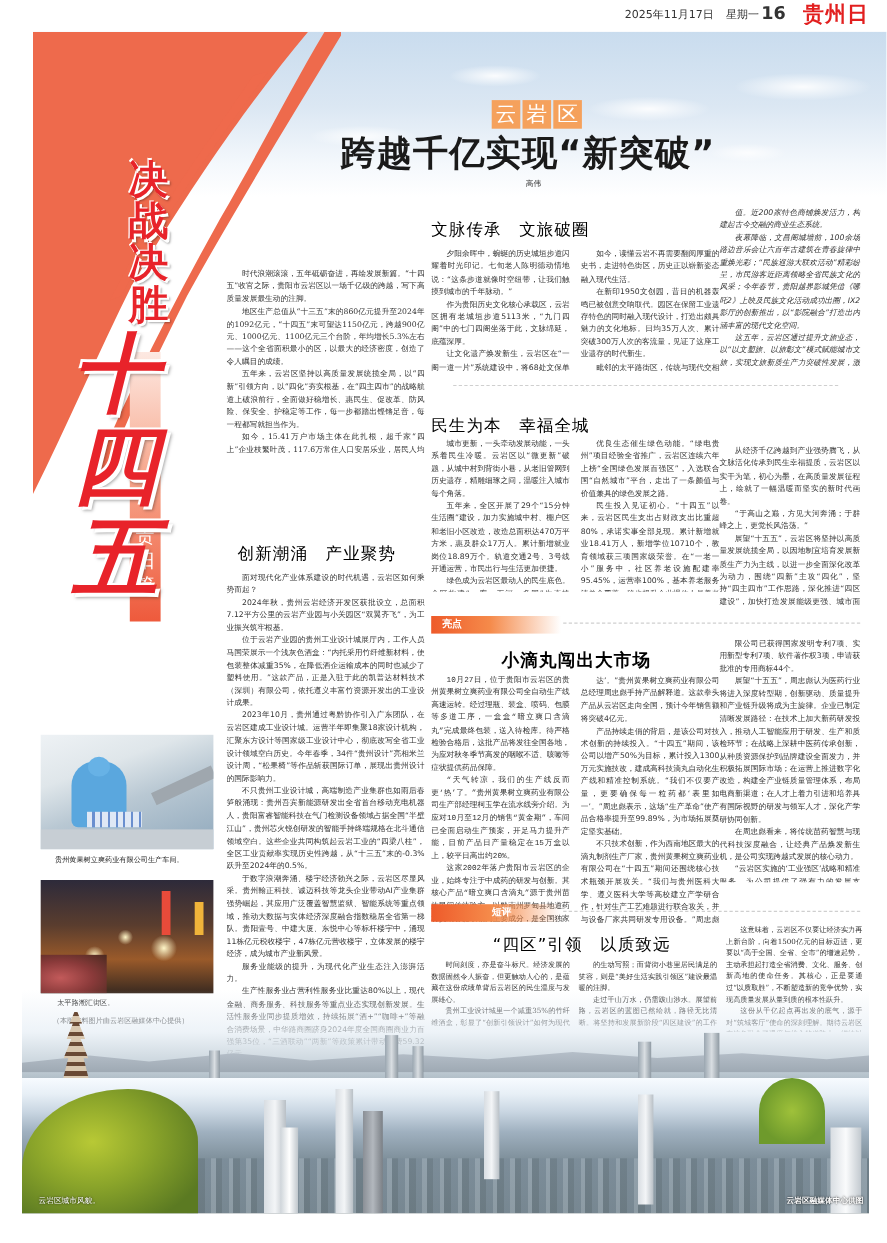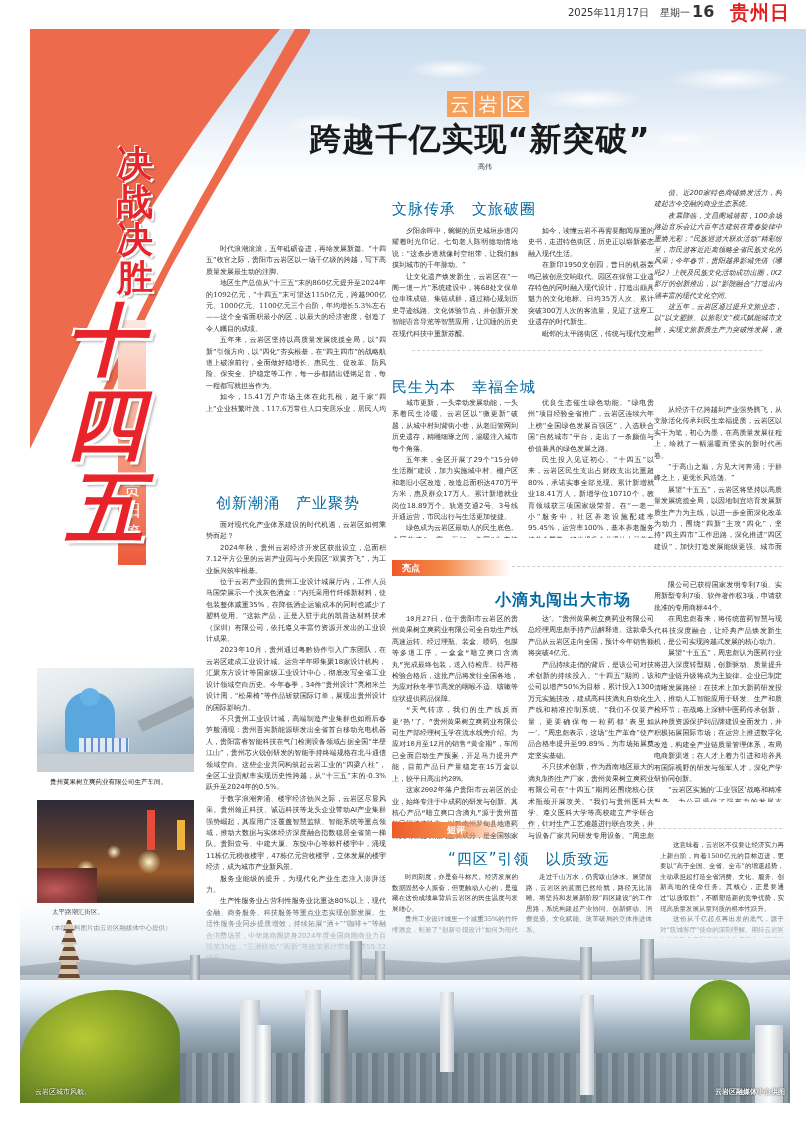--- a/index.html
+++ b/index.html
@@ -42,21 +42,21 @@
   .headline { position: absolute; left: 270px; top: 118px; width: 420px; text-align: center; font-size: 32px; font-weight: bold; color: #1a1a1a; letter-spacing: 1px; }
   .byline { position: absolute; left: 470px; top: 162px; width: 30px; text-align: center; font-size: 7px; color: #333; }
 
   
   .col { position: absolute; font-size: 7px; line-height: 11.4px; color: #333; text-align: justify; overflow: hidden; }
   .col p { text-indent: 2em; }
   .col.serif { font-family: "DejaVu Serif", serif; }
 
   .intro { left: 206px; top: 244px; width: 180px; height: 170px; }
 
-  .sub-h { position: absolute; font-size: 15px; color: #0369a1; letter-spacing: 1px; font-family: "DejaVu Sans", sans-serif; white-space: nowrap; }
+  .sub-h { position: absolute; font-size: 15px; color: #000000; letter-spacing: 1px; font-family: "DejaVu Sans", sans-serif; white-space: nowrap; }
 
   .dash-sep { position: absolute; height: 0; border-top: 1px dashed #cfcfcf; }
 
   .label-bar { position: absolute; height: 16px; background: linear-gradient(90deg, #ee5a2a 0%, #f58a4a 45%, rgba(255,255,255,0) 100%); color: #fff; font-size: 9px; font-weight: bold; line-height: 16px; padding-left: 10px; }
 
   
   .photo { position: absolute; overflow: hidden; }
   .photo-lab { left: 37px; top: 668px; width: 157px; height: 104px;
     background: linear-gradient(160deg, #eef2f5 0%, #dfe6ea 30%, #b9c8d3 55%, #8fa8bc 100%); }
   .photo-lab .worker { position: absolute; left: 28px; top: 24px; width: 50px; height: 60px; border-radius: 22px 22px 6px 6px; background: #5aa7de; }
@@ -162,20 +162,21 @@
     <p>于数字浪潮奔涌、楼宇经济勃兴之际，云岩区尽显风采。贵州翰正科技、诚迈科技等龙头企业带动AI产业集群强势崛起，其应用广泛覆盖智慧监狱、智能系统等重点领域，推动大数据与实体经济深度融合指数稳居全省第一梯队。贵阳壹号、中建大厦、东悦中心等标杆楼宇中，涌现11栋亿元税收楼宇，47栋亿元营收楼宇，立体发展的楼宇经济，成为城市产业新风景。</p>
     <p>服务业能级的提升，为现代化产业生态注入澎湃活力。</p>
     <p>生产性服务业占营利性服务业比重达80%以上，现代金融、商务服务、科技服务等重点业态实现创新发展。生活性服务业同步提质增效，持续拓展“酒+”“咖啡+”等融合消费场景，中华路商圈跻身2024年度全国商圈商业力百强第35位，“三酒联动”“两新”等政策累计带动消费59.32亿元。</p>
     <p>云岩区连续七年入选全国科技创新百强区，集聚科技型企业174家；引进高层次人才795名，总量突破31万。“云商会客厅”的设立、“五个一办”改革的深化，让“贵人服务”品牌愈发响亮。全区外贸进出口总额突破100亿元，率先跻身全省外贸“百亿俱乐部”……创新要素的持续汇聚，为现代产业体系建设注入强劲动能。</p>
     <p>改革一子落，发展满盘活。五年间，一条以实体经济立本、以数字经济赋能、以楼宇经济添彩、以服务业为引擎的现代化产业体系在云岩区加速构建。</p>
   </div>
 
   <div class="sub-h" style="left:392px; top:200px;">文脉传承　文旅破圈</div>
   <div class="col" style="left:392px; top:226px; width:126px; height:114px;">
     <p>夕阳余晖中，蜿蜒的历史城垣步道闪耀着时光印记。七旬老人陈明德动情地说：“这条步道就像时空纽带，让我们触摸到城市的千年脉动。”</p>
+    <p>作为贵阳历史文化核心承载区，云岩区拥有老城垣步道5113米，“九门四阁”中的七门四阁坐落于此，文脉绵延，底蕴深厚。</p>
     <p>让文化遗产焕发新生，云岩区在“一阁一道一片”系统建设中，将68处文保单位串珠成链、集链成群，通过精心规划历史寻迹线路、文化体验节点，并创新开发智能语音导览等智慧应用，让沉睡的历史在现代科技中重新苏醒。</p>
   </div>
   <div class="col" style="left:528px; top:226px; width:126px; height:114px;">
     <p>如今，读懂云岩不再需要翻阅厚重的史书，走进特色街区，历史正以崭新姿态融入现代生活。</p>
     <p>在新印1950文创园，昔日的机器轰鸣已被创意交响取代。园区在保留工业遗存特色的同时融入现代设计，打造出颇具魅力的文化地标。日均35万人次、累计突破300万人次的客流量，见证了这座工业遗存的时代新生。</p>
     <p>毗邻的太平路街区，传统与现代交相辉映。这里延续着贯城河“母亲河”的文化底蕴，创新诠释夜间文化的当代价值。</p>
   </div>
   <div class="col" style="left:654px; top:188px; width:128px; height:148px;font-style:italic;">
     <p>值。近200家特色商铺焕发活力，构建起古今交融的商业生态系统。</p>
     <p>夜幕降临，文昌阁城墙前，100余场路边音乐会让六百年古建筑在青春旋律中重焕光彩；“民族巡游大联欢活动”精彩纷呈，市民游客近距离领略全省民族文化的风采；今年春节，贵阳越界影城凭借《哪吒2》上映及民族文化活动成功出圈，IX2影厅的创新推出，以“影院融合”打造出内涵丰富的现代文化空间。</p>
@@ -194,48 +195,49 @@
     <p>民生投入见证初心。“十四五”以来，云岩区民生支出占财政支出比重超80%，承诺实事全部兑现。累计新增就业18.41万人，新增学位10710个，教育领域获三项国家级荣誉。在“一老一小”服务中，社区养老设施配建率95.45%，运营率100%，基本养老服务清单全覆盖；稳步提升企业退休人员养老金、城乡居民养老保险基础养老金，低保、特困人员月标准分别提高到851元、1362元。</p>
   </div>
   <div class="col" style="left:654px; top:390px; width:128px; height:145px;margin-top:15px;">
     <p>从经济千亿跨越到产业强势腾飞，从文脉活化传承到民生幸福提质，云岩区以实干为笔，初心为墨，在高质量发展征程上，绘就了一幅温暖而坚实的新时代画卷。</p>
     <p>“于高山之巅，方见大河奔涌；于群峰之上，更觉长风浩荡。”</p>
     <p>展望“十五五”，云岩区将坚持以高质量发展统揽全局，以因地制宜培育发展新质生产力为主线，以进一步全面深化改革为动力，围绕“四新”主攻“四化”，坚持“四主四市”工作思路，深化推进“四区建设”，加快打造发展能级更强、城市面貌更美、百姓生活更好、生态环境更优、文化底蕴更浓的“筑城客厅、魅力主城”，奋力在展现贵州新风采的贵阳贵安新贡献中实现云岩新突破。</p>
   </div>
   <div class="dash-sep" style="left:512px; top:566px; width:270px;"></div>
 
   <div class="label-bar" style="left:392px; top:560px; width:118px;">亮点</div>
-  <div class="sub-h" style="left:456px; top:590px; font-family:'DejaVu Serif', serif; font-size:16px; font-weight:bold;margin-left:39px;">小滴丸闯出大市场</div>
+  <div class="sub-h" style="left:456px; top:590px; font-family:'DejaVu Serif', serif; font-size:16px; font-weight:bold;">小滴丸闯出大市场</div>
   <div class="col" style="left:392px; top:614px; width:126px; height:228px;font-family:Liberation Mono, monospace;">
     <p>10月27日，位于贵阳市云岩区的贵州黄果树立爽药业有限公司全自动生产线高速运转。经过理瓶、装盒、喷码、包膜等多道工序，一盒盒“暗立爽口含滴丸”完成最终包装，送入待检库。待严格检验合格后，这批产品将发往全国各地，为应对秋冬季节高发的咽喉不适、咳嗽等症状提供药品保障。</p>
     <p>“天气转凉，我们的生产线反而更‘热’了。”贵州黄果树立爽药业有限公司生产部经理柯玉学在流水线旁介绍。为应对10月至12月的销售“黄金期”，车间已全面启动生产预案，开足马力提升产能，目前产品日产量稳定在15万盒以上，较平日高出约20%。</p>
     <p>这家2002年落户贵阳市云岩区的企业，始终专注于中成药的研发与创新。其核心产品“暗立爽口含滴丸”源于贵州苗族民间传统验方，以黔南州罗甸县地道药材艾纳香提取物为主要成分，是全国独家品种。</p>
 
   </div>
   <div class="col" style="left:528px; top:614px; width:126px; height:228px;">
     <p>达’。”贵州黄果树立爽药业有限公司总经理周忠彪手持产品解释道。这款拳头产品从云岩区走向全国，预计今年销售额将突破4亿元。</p>
     <p>产品持续走俏的背后，是该公司对技术创新的持续投入。“十四五”期间，该公司以增产50%为目标，累计投入1300万元实施技改，建成高科技滴丸自动化生产线和精准控制系统。“我们不仅要产量，更要确保每一粒药都‘表里如一’。”周忠彪表示，这场“生产革命”使产品合格率提升至99.89%，为市场拓展奠定坚实基础。</p>
     <p>不只技术创新，作为西南地区最大的滴丸制剂生产厂家，贵州黄果树立爽药业有限公司在“十四五”期间还围绕核心技术瓶颈开展攻关。“我们与贵州医科大学、遵义医科大学等高校建立产学研合作，针对生产工艺难题进行联合攻关，并与设备厂家共同研发专用设备。”周忠彪说。</p>
 
   </div>
   <div class="col" style="left:654px; top:580px; width:128px; height:222px;">
     <p>限公司已获得国家发明专利7项、实用新型专利7项、软件著作权3项，申请获批准的专用商标44个。</p>
+    <p>展望“十五五”，周忠彪认为医药行业将进入深度转型期，创新驱动、质量提升和产业链升级将成为主旋律。企业已制定清晰发展路径：在技术上加大新药研发投入，推动人工智能应用于研发、生产和质检环节；在战略上深耕中医药传承创新，从种质资源保护到品牌建设全面发力，并积极拓展国际市场；在运营上推进数字化改造，构建全产业链质量管理体系，布局电商新渠道；在人才上着力引进和培养具有国际视野的研发与领军人才，深化产学研协同创新。</p>
     <p>在周忠彪看来，将传统苗药智慧与现代科技深度融合，让经典产品焕发新生机，是公司实现跨越式发展的核心动力。</p>
-    <p>展望“十五五”，周忠彪认为医药行业将进入深度转型期，创新驱动、质量提升和产业链升级将成为主旋律。企业已制定清晰发展路径：在技术上加大新药研发投入，推动人工智能应用于研发、生产和质检环节；在战略上深耕中医药传承创新，从种质资源保护到品牌建设全面发力，并积极拓展国际市场；在运营上推进数字化改造，构建全产业链质量管理体系，布局电商新渠道；在人才上着力引进和培养具有国际视野的研发与领军人才，深化产学研协同创新。</p>
     <p>“云岩区实施的‘工业强区’战略和精准服务，为公司提供了强有力的发展支撑。‘十五五’公司发展目标是实现从‘传统制药企业’向‘创新型医药集团’转型，建成行业领先的智能化示范工厂，力争到2030年在特色中药滴丸领域达到国内领先水平。”周忠彪说。</p>
   </div>
   <div class="dash-sep" style="left:512px; top:828px; width:270px;"></div>
 
   <div class="label-bar" style="left:392px; top:822px; width:118px;text-align:center;">短评</div>
   <div class="sub-h" style="left:448px; top:850px; font-size:15px;">“四区”引领　以质致远</div>
   <div class="col serif" style="left:392px; top:872px; width:126px; height:64px; font-size:6.5px; line-height:10.6px;">
     <p>时间刻度，亦是奋斗标尺。经济发展的数据固然令人振奋，但更触动人心的，是蕴藏在这份成绩单背后云岩区的民生温度与发展雄心。</p>
     <p>贵州工业设计城里一个减重35%的竹纤维酒盒，彰显了“创新引领设计”如何为现代化产业注入发展动能；在太平路潮汇街区，年轻人的欢声笑语与古老贯城文脉交织，正是“文化赋能旅游”</p>
   </div>
   <div class="col serif" style="left:526px; top:872px; width:126px; height:64px; font-size:6.5px; line-height:10.6px;">
+    <p>的生动写照；而背街小巷里居民满足的笑容，则是“美好生活实践引领区”建设最温暖的注脚。</p>
     <p>走过千山万水，仍需跋山涉水。展望前路，云岩区的蓝图已然绘就，路径无比清晰。将坚持和发展新阶段“四区建设”的工作思路，系统构建起产业协同、创新驱动、消费提质、文化赋能、改革破局的立体推进体系。</p>
   </div>
   <div class="col serif" style="left:660px; top:840px; width:124px; height:98px; font-size:6.5px; line-height:10.6px;">
     <p>这意味着，云岩区不仅要让经济实力再上新台阶，向着1500亿元的目标迈进，更要以“高于全国、全省、全市”的增速起势，主动承担起打造全省消费、文化、服务、创新高地的使命任务。其核心，正是要通过“以质取胜”，不断塑造新的竞争优势，实现高质量发展从量到质的根本性跃升。</p>
     <p>这份从千亿起点再出发的底气，源于对“筑城客厅”使命的深刻理解。期待云岩区在这条融合了温度与雄心的道路上，继续以敢为人先的锐气，书写更多温暖而坚实的发展故事。</p>
   </div>
 
   <div class="photo photo-lab">
     <div class="conveyor"></div>
     <div class="worker"></div>

